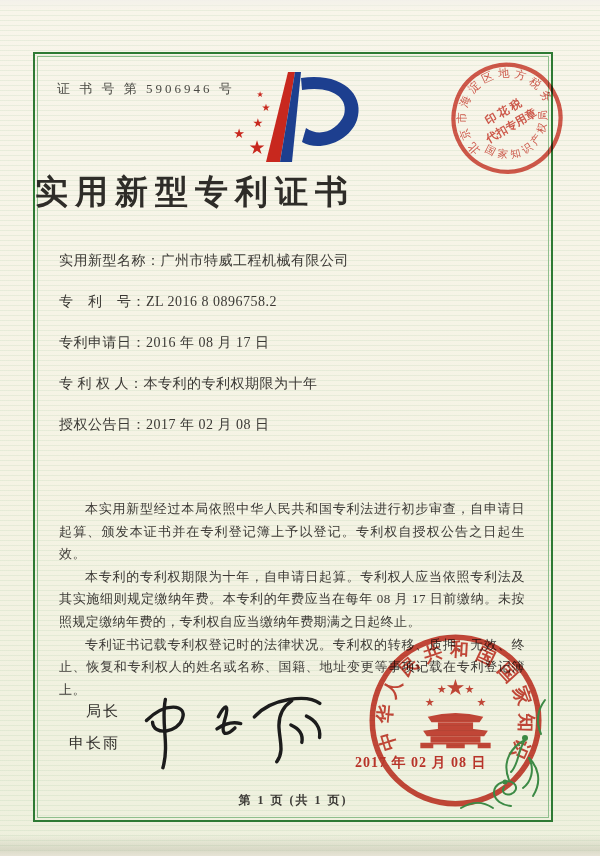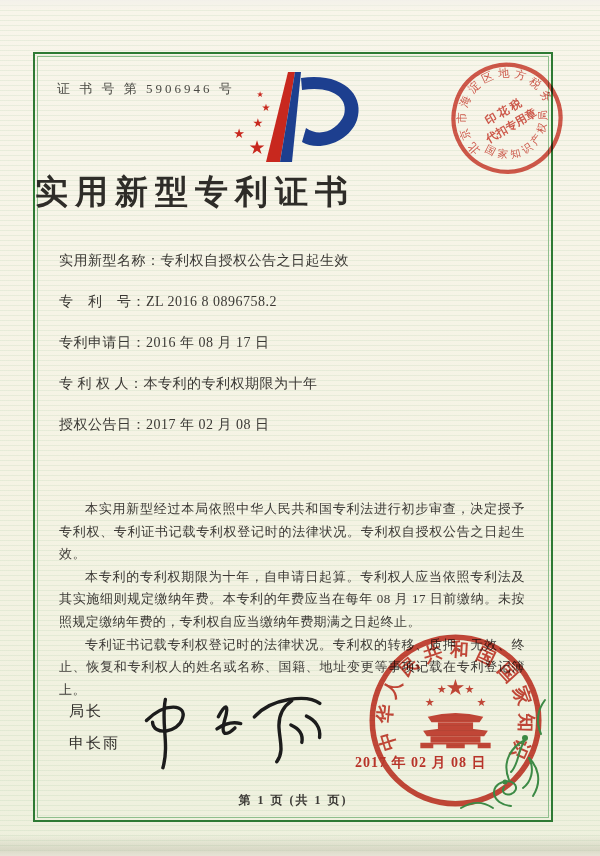--- a/index.html
+++ b/index.html
@@ -32,21 +32,21 @@
   .title{
     position:absolute;left:0;right:0;top:116px;
     text-align:left;font-size:33px;font-weight:bold;color:#2e2c28;
     letter-spacing:7px;
   }
   .fields{position:absolute;left:24px;right:30px;top:198px;}
   .field{margin-bottom:23px;font-size:14px;color:#3a3834;letter-spacing:.5px;white-space:nowrap;}
   .field .lab{color:#3a3834;margin-top:44px;}
   .paras{position:absolute;left:24px;right:26px;top:444px;font-size:13px;color:#3c3a36;}
   .paras p{margin:0;text-indent:2em;line-height:1.74;text-align:justify;letter-spacing:.4px;}
-  .director{position:absolute;left:34px;top:642px;font-size:15px;color:#2f2d2a;letter-spacing:2px;line-height:2.1;}
+  .director{position:absolute;left:34px;top:642px;font-size:15px;color:#2f2d2a;letter-spacing:2px;line-height:2.1;text-align:right;}
   .signature{position:absolute;left:98px;top:628px;transform:rotate(-3deg);}
   .seal-main{position:absolute;left:328px;top:574px;mix-blend-mode:multiply;opacity:.92;}
   .seal-date{
     position:absolute;left:320px;top:700px;
     font-size:14px;color:#b8342a;letter-spacing:1px;font-weight:bold;white-space:nowrap;
   }
   .footer{position:absolute;left:0;right:0;top:738px;text-align:center;font-size:12px;color:#3c3a36;letter-spacing:2px;font-weight:bold;}
   .seal-tax{position:absolute;left:447px;top:57px;transform:rotate(-30deg);mix-blend-mode:multiply;opacity:.88;}
   .flourish{position:absolute;right:2px;bottom:2px;}
   .curl-shadow{
@@ -77,38 +77,38 @@
         <text x="40" y="57" font-size="12" fill="#c8281e" text-anchor="middle">★</text>
         <text x="48" y="41" font-size="10" fill="#c8281e" text-anchor="middle">★</text>
         <text x="42" y="27" font-size="8" fill="#c8281e" text-anchor="middle">★</text>
       </svg>
     </div>
 
     <div class="title">实用新型专利证书</div>
 
     <div class="fields">
       <div class="field">
-        <span class="lab">实用新型名称：</span><span class="val">专利权自授权公告之日起生效</span>
+        <span class="lab">实用新型名称：</span><span class="val">广州市特威工程机械有限公司</span>
       </div>
       <div class="field">
         <span class="lab">专　利　号：</span><span class="val">ZL 2016 8 0896758.2</span>
       </div>
       <div class="field">
         <span class="lab">专利申请日：</span><span class="val">2016 年 08 月 17 日</span>
       </div>
       <div class="field">
         <span class="lab">专 利 权 人：</span><span class="val">本专利的专利权期限为十年</span>
       </div>
       <div class="field">
         <span class="lab">授权公告日：</span><span class="val">2017 年 02 月 08 日</span>
       </div>
     </div>
 
     <div class="paras">
-      <p>本实用新型经过本局依照中华人民共和国专利法进行初步审查，决定授予专利权、专利证书记载专利权登记时的法律状况。专利权自授权公告之日起生效。</p>
+      <p>本实用新型经过本局依照中华人民共和国专利法进行初步审查，自申请日起算、颁发本证书并在专利登记簿上予以登记。专利权自授权公告之日起生效。</p>
       <p>本专利的专利权期限为十年，自申请日起算。专利权人应当依照专利法及其实施细则规定缴纳年费。本专利的年费应当在每年 08 月 17 日前缴纳。未按照规定缴纳年费的，专利权自应当缴纳年费期满之日起终止。</p>
       <p>专利证书记载专利权登记时的法律状况。专利权的转移、质押、无效、终止、恢复和专利权人的姓名或名称、国籍、地址变更等事项记载在专利登记簿上。</p>
     </div>
 
     <div class="director">
       <div>局长</div>
       <div>申长雨</div>
     </div>
 
     <div class="signature">

